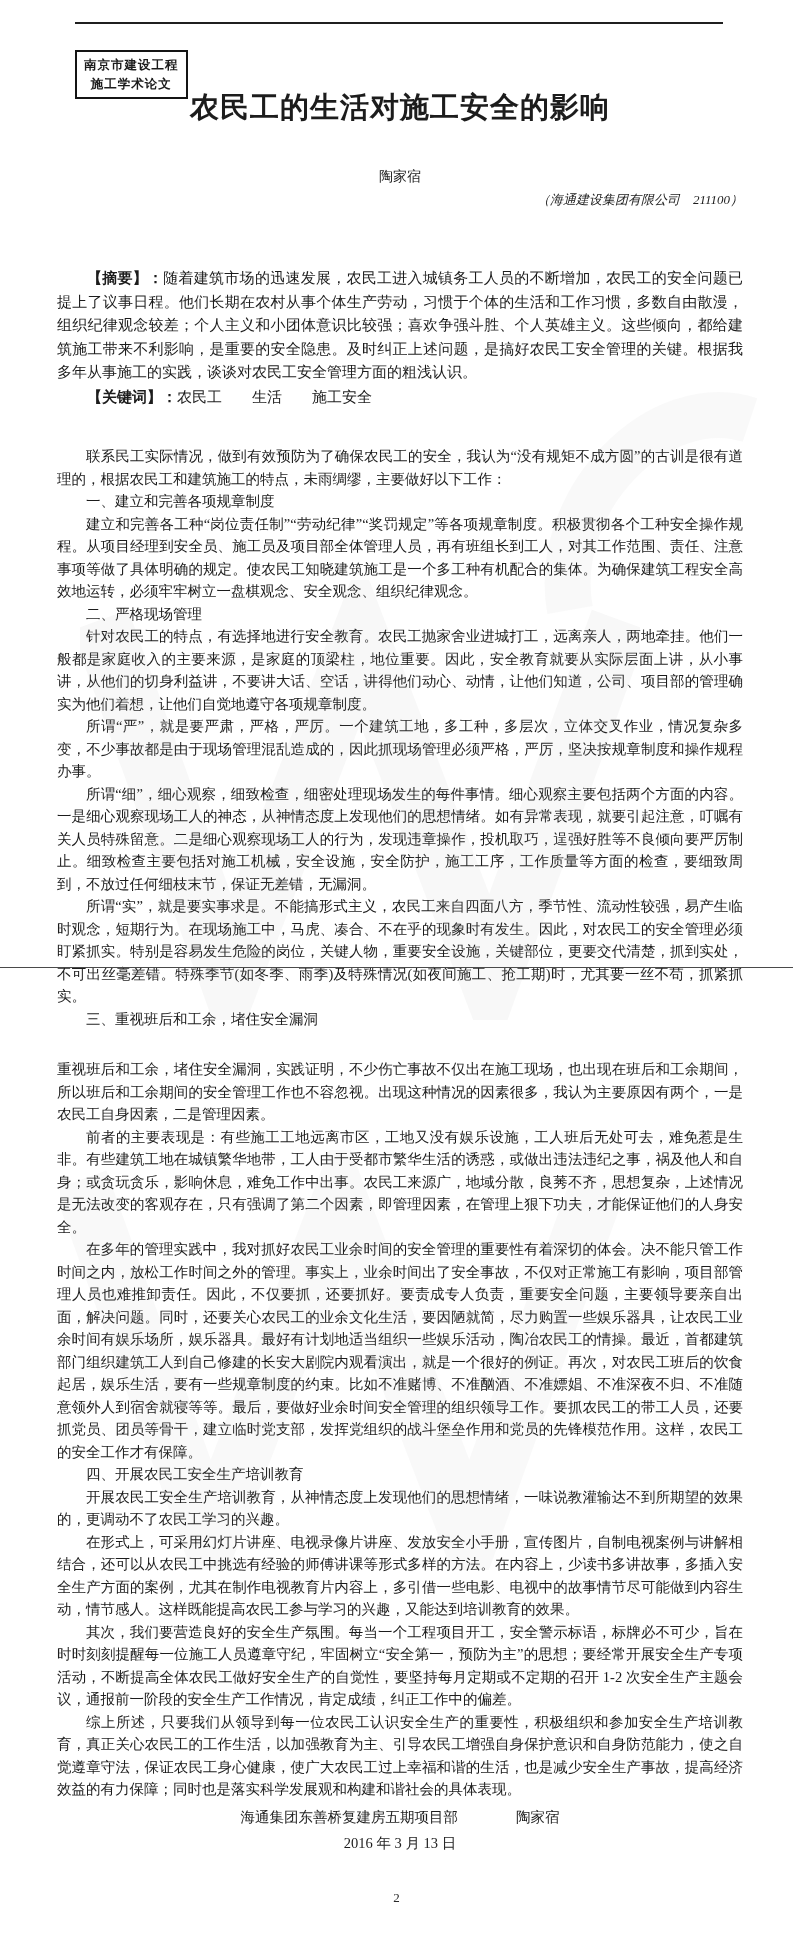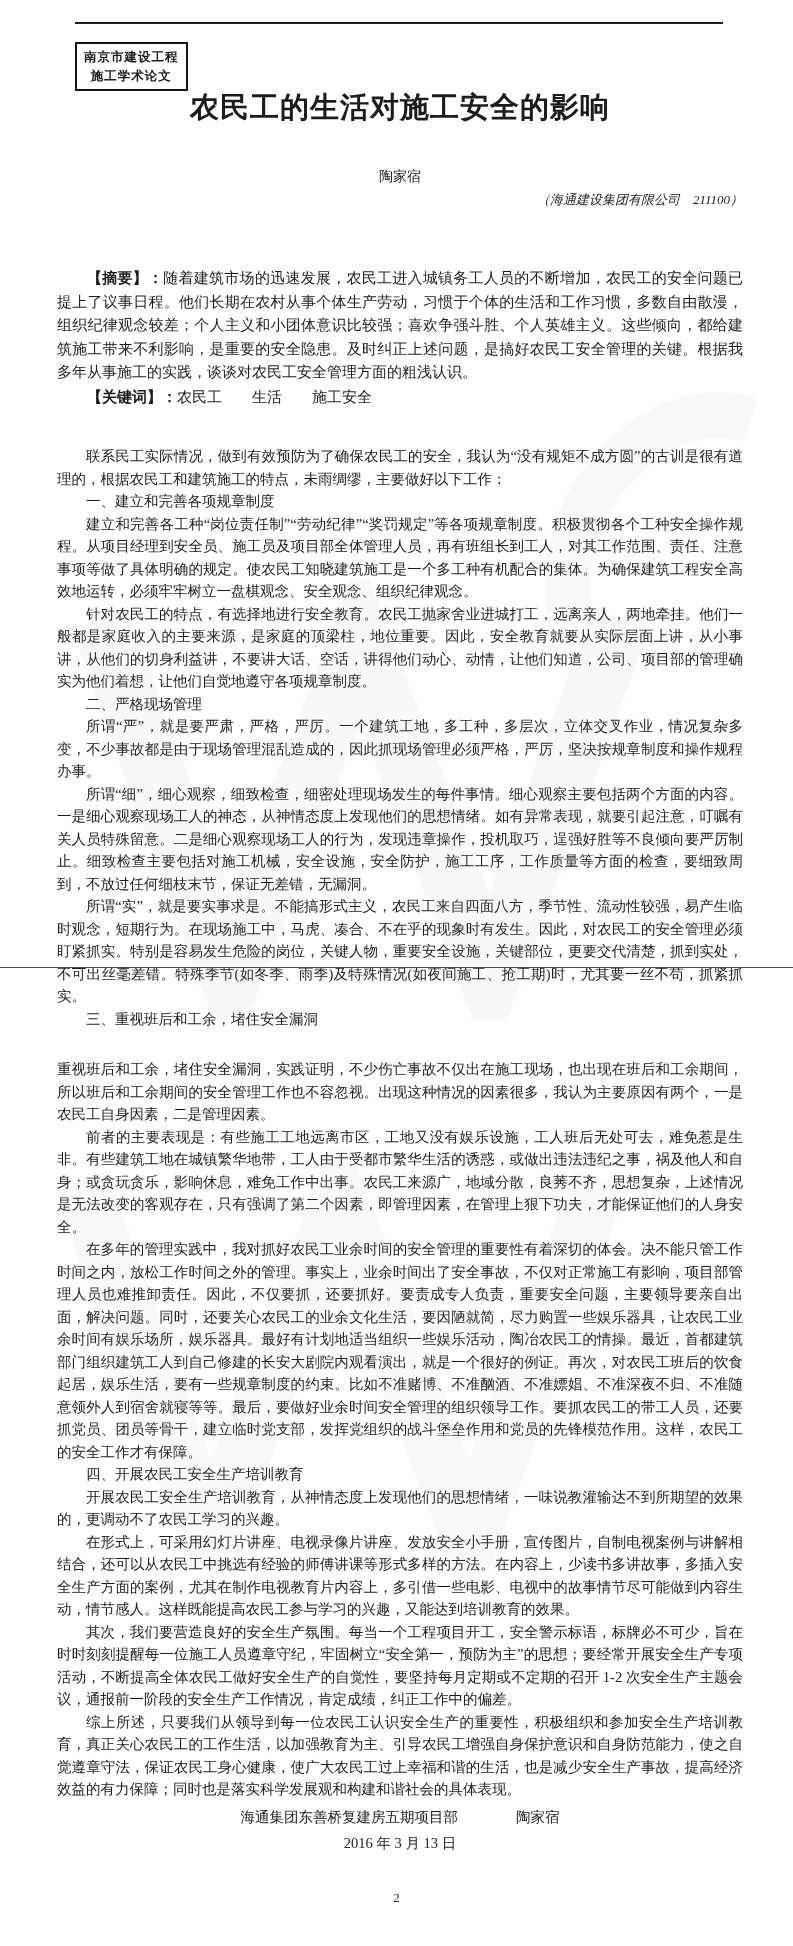--- a/index.html
+++ b/index.html
@@ -13,21 +13,21 @@
     font-family: "Liberation Serif", "DejaVu Serif", serif;
     color: #1c1c1c;
   }
   .top-rule {
     position: absolute;
     left: 75px; right: 70px; top: 22px;
     border-top: 2px solid #1f1f1f;
   }
   .stamp {
     position: absolute;
-    left: 75px; top: 42px;
+    left: 75px; top: 50px;
     border: 2px solid #141414;
     padding: 4px 7px 3px 7px;
     text-align: center;
     font-family: "Liberation Sans", "DejaVu Sans", sans-serif;
     font-weight: bold;
     font-size: 12.5px;
     line-height: 19px;
     letter-spacing: 1px;
     background: #ffffff;
   }
@@ -142,22 +142,22 @@
 
     <div class="abstract-block">
       <p class="abstract-p"><span class="b-label">【摘要】：</span><span>随着建筑市场的迅速发展，农民工进入城镇务工人员的不断增加，农民工的安全问题已提上了议事日程。他们长期在农村从事个体生产劳动，习惯于个体的生活和工作习惯，多数自由散漫，组织纪律观念较差；个人主义和小团体意识比较强；喜欢争强斗胜、个人英雄主义。这些倾向，都给建筑施工带来不利影响，是重要的安全隐患。及时纠正上述问题，是搞好农民工安全管理的关键。根据我多年从事施工的实践，谈谈对农民工安全管理方面的粗浅认识。</span></p>
       <p class="keywords-p"><span class="b-label">【关键词】：</span><span>农民工　　生活　　施工安全</span></p>
     </div>
 
     <div class="body-content">
         <p class="para indent">联系民工实际情况，做到有效预防为了确保农民工的安全，我认为“没有规矩不成方圆”的古训是很有道理的，根据农民工和建筑施工的特点，未雨绸缪，主要做好以下工作：</p>
         <p class="para indent">一、建立和完善各项规章制度</p>
         <p class="para indent">建立和完善各工种“岗位责任制”“劳动纪律”“奖罚规定”等各项规章制度。积极贯彻各个工种安全操作规程。从项目经理到安全员、施工员及项目部全体管理人员，再有班组长到工人，对其工作范围、责任、注意事项等做了具体明确的规定。使农民工知晓建筑施工是一个多工种有机配合的集体。为确保建筑工程安全高效地运转，必须牢牢树立一盘棋观念、安全观念、组织纪律观念。</p>
+        <p class="para indent">二、严格现场管理</p>
         <p class="para indent">针对农民工的特点，有选择地进行安全教育。农民工抛家舍业进城打工，远离亲人，两地牵挂。他们一般都是家庭收入的主要来源，是家庭的顶梁柱，地位重要。因此，安全教育就要从实际层面上讲，从小事讲，从他们的切身利益讲，不要讲大话、空话，讲得他们动心、动情，让他们知道，公司、项目部的管理确实为他们着想，让他们自觉地遵守各项规章制度。</p>
-        <p class="para indent">二、严格现场管理</p>
         <p class="para indent">所谓“严”，就是要严肃，严格，严厉。一个建筑工地，多工种，多层次，立体交叉作业，情况复杂多变，不少事故都是由于现场管理混乱造成的，因此抓现场管理必须严格，严厉，坚决按规章制度和操作规程办事。</p>
         <p class="para indent">所谓“细”，细心观察，细致检查，细密处理现场发生的每件事情。细心观察主要包括两个方面的内容。一是细心观察现场工人的神态，从神情态度上发现他们的思想情绪。如有异常表现，就要引起注意，叮嘱有关人员特殊留意。二是细心观察现场工人的行为，发现违章操作，投机取巧，逞强好胜等不良倾向要严厉制止。细致检查主要包括对施工机械，安全设施，安全防护，施工工序，工作质量等方面的检查，要细致周到，不放过任何细枝末节，保证无差错，无漏洞。</p>
         <p class="para indent">所谓“实”，就是要实事求是。不能搞形式主义，农民工来自四面八方，季节性、流动性较强，易产生临时观念，短期行为。在现场施工中，马虎、凑合、不在乎的现象时有发生。因此，对农民工的安全管理必须盯紧抓实。特别是容易发生危险的岗位，关键人物，重要安全设施，关键部位，更要交代清楚，抓到实处，不可出丝毫差错。特殊季节(如冬季、雨季)及特殊情况(如夜间施工、抢工期)时，尤其要一丝不苟，抓紧抓实。</p>
         <p class="para indent">三、重视班后和工余，堵住安全漏洞</p>
         <p class="para noindent">重视班后和工余，堵住安全漏洞，实践证明，不少伤亡事故不仅出在施工现场，也出现在班后和工余期间，所以班后和工余期间的安全管理工作也不容忽视。出现这种情况的因素很多，我认为主要原因有两个，一是农民工自身因素，二是管理因素。</p>
         <p class="para indent">前者的主要表现是：有些施工工地远离市区，工地又没有娱乐设施，工人班后无处可去，难免惹是生非。有些建筑工地在城镇繁华地带，工人由于受都市繁华生活的诱惑，或做出违法违纪之事，祸及他人和自身；或贪玩贪乐，影响休息，难免工作中出事。农民工来源广，地域分散，良莠不齐，思想复杂，上述情况是无法改变的客观存在，只有强调了第二个因素，即管理因素，在管理上狠下功夫，才能保证他们的人身安全。</p>
         <p class="para indent">在多年的管理实践中，我对抓好农民工业余时间的安全管理的重要性有着深切的体会。决不能只管工作时间之内，放松工作时间之外的管理。事实上，业余时间出了安全事故，不仅对正常施工有影响，项目部管理人员也难推卸责任。因此，不仅要抓，还要抓好。要责成专人负责，重要安全问题，主要领导要亲自出面，解决问题。同时，还要关心农民工的业余文化生活，要因陋就简，尽力购置一些娱乐器具，让农民工业余时间有娱乐场所，娱乐器具。最好有计划地适当组织一些娱乐活动，陶冶农民工的情操。最近，首都建筑部门组织建筑工人到自己修建的长安大剧院内观看演出，就是一个很好的例证。再次，对农民工班后的饮食起居，娱乐生活，要有一些规章制度的约束。比如不准赌博、不准酗酒、不准嫖娼、不准深夜不归、不准随意领外人到宿舍就寝等等。最后，要做好业余时间安全管理的组织领导工作。要抓农民工的带工人员，还要抓党员、团员等骨干，建立临时党支部，发挥党组织的战斗堡垒作用和党员的先锋模范作用。这样，农民工的安全工作才有保障。</p>
         <p class="para indent">四、开展农民工安全生产培训教育</p>
         <p class="para indent">开展农民工安全生产培训教育，从神情态度上发现他们的思想情绪，一味说教灌输达不到所期望的效果的，更调动不了农民工学习的兴趣。</p>
         <p class="para indent">在形式上，可采用幻灯片讲座、电视录像片讲座、发放安全小手册，宣传图片，自制电视案例与讲解相结合，还可以从农民工中挑选有经验的师傅讲课等形式多样的方法。在内容上，少读书多讲故事，多插入安全生产方面的案例，尤其在制作电视教育片内容上，多引借一些电影、电视中的故事情节尽可能做到内容生动，情节感人。这样既能提高农民工参与学习的兴趣，又能达到培训教育的效果。</p>

